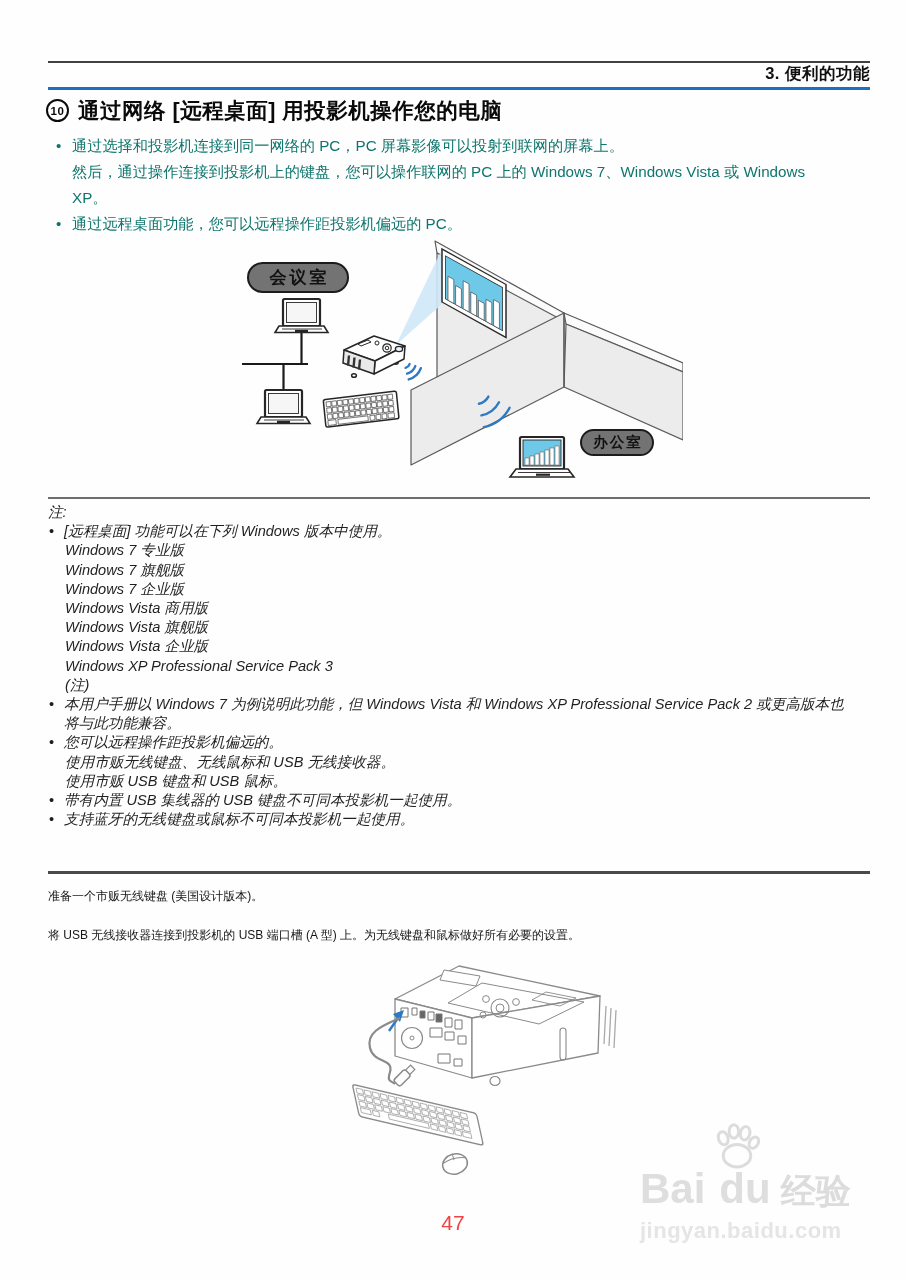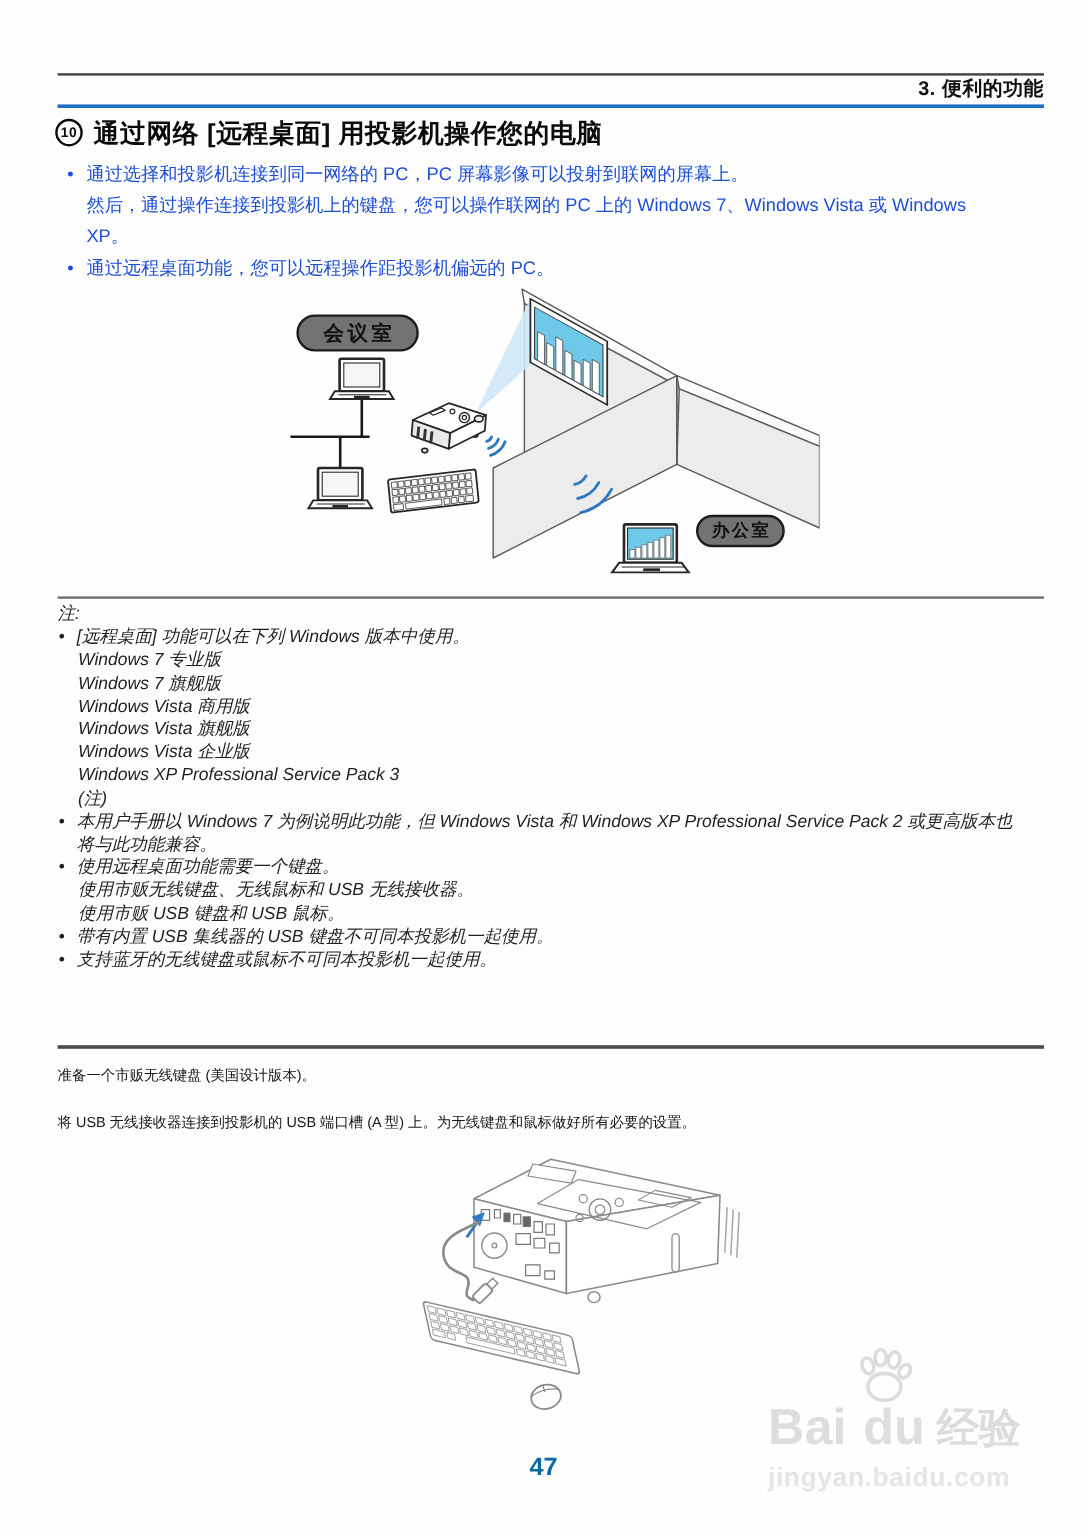--- a/index.html
+++ b/index.html
@@ -11,21 +11,21 @@
   .abs{position:absolute;}
   .topline{left:48px; top:61px; width:822px; height:2px; background:#414141;}
   .chapter{left:48px; top:63px; width:822px; text-align:right; font-size:16.5px;
     font-weight:800; color:#101010; letter-spacing:0.5px;}
   .blueline{left:48px; top:87px; width:822px; height:3px; background:#1d6fc2;}
   .title{left:46px; top:96px; display:flex; align-items:center; gap:9px;
     font-size:21.5px; font-weight:800; color:#0a0a0a; letter-spacing:0.5px; margin:0;}
   .num-badge{width:23px; height:23px; box-sizing:border-box; border:2.6px solid #0a0a0a;
     border-radius:50%; display:flex; align-items:center; justify-content:center;
     font-size:11.5px; font-weight:800; flex:0 0 auto;}
-  .bullets{left:48px; top:133px; width:792px; font-size:15.2px; line-height:26px; color:#1d4ed8;}
+  .bullets{left:48px; top:133px; width:792px; font-size:15.2px; line-height:26px; color:#0f766e;}
   .b-line{position:relative; padding-left:24px;}
   .b-first::before{content:"•"; position:absolute; left:8px; top:0;}
   .hrline{left:48px; width:822px;}
   .hr1{top:497px; height:2px; background:#6e6e6e;}
   .hr2{top:871px; height:2.5px; background:#4a4a4a;}
   .note{left:48px; top:503px; width:806px; font-size:14.6px; line-height:19.2px;
     font-style:italic; color:#1f1f1f;}
   .n-line{position:relative;}
   .n-first{padding-left:16px;}
   .n-first::before{content:"•"; position:absolute; left:1px; top:0; font-style:normal;}
@@ -40,21 +40,21 @@
   .s1{left:19px; top:22px; width:102px; height:31px; font-size:17px; letter-spacing:3px; padding-left:3px;}
   .s2{left:352px; top:189px; width:74px; height:27px; font-size:14.5px; letter-spacing:2px; padding-left:2px; border-width:2px;}
   .watermark{left:640px; top:1150px; width:266px; height:100px; color:#dedede;}
   .wm-row{position:relative; display:flex; align-items:flex-end; height:60px;}
   .wm-bai{font-size:42px; font-weight:800; line-height:1;}
   .wm-du-wrap{position:relative; display:inline-block; margin-left:14px;}
   .wm-paw{position:absolute; left:-8px; top:-46px;}
   .wm-du{font-size:42px; font-weight:800; line-height:1;}
   .wm-cn{font-size:35px; font-weight:800; margin-left:10px; line-height:1.05; color:#dcdcdc;}
   .wm-url{margin-top:8px; font-size:22px; font-weight:700; letter-spacing:0.5px; color:#e5e5e5;}
-  .pagenum{left:0; top:1211px; width:906px; text-align:center; font-size:21px; font-weight:700; color:#0369a1;}
+  .pagenum{left:0; top:1211px; width:906px; text-align:center; font-size:21px; font-weight:400; color:#ef4444;}
 </style>
 </head>
 <body>
 
 <div class="page">
 
   <div class="abs topline"></div>
   <div class="abs chapter">3. 便利的功能</div>
   <div class="abs blueline"></div>
 
@@ -216,31 +216,32 @@
   </div>
 
   <div class="abs hrline hr1"></div>
 
   <div class="abs note">
     <div class="note-h">注:</div>
     <div class="n-item">
       <div class="n-line n-first">[远程桌面] 功能可以在下列 Windows 版本中使用。</div>
       <div class="n-line n-sub">Windows 7 专业版</div>
       <div class="n-line n-sub">Windows 7 旗舰版</div>
+      <div class="n-line n-sub">Windows 7 企业版</div>
       <div class="n-line n-sub">Windows Vista 商用版</div>
       <div class="n-line n-sub">Windows Vista 旗舰版</div>
       <div class="n-line n-sub">Windows Vista 企业版</div>
       <div class="n-line n-sub">Windows XP Professional Service Pack 3</div>
       <div class="n-line n-sub">(注)</div>
     </div>
     <div class="n-item">
       <div class="n-line n-first">本用户手册以 Windows 7 为例说明此功能，但 Windows Vista 和 Windows XP Professional Service Pack 2 或更高版本也将与此功能兼容。</div>
     </div>
     <div class="n-item">
-      <div class="n-line n-first">使用远程桌面功能需要一个键盘。</div>
+      <div class="n-line n-first">您可以远程操作距投影机偏远的。</div>
     </div>
     <div class="n-item">
       <div class="n-line n-sub">使用市贩无线键盘、无线鼠标和 USB 无线接收器。</div>
       <div class="n-line n-sub">使用市贩 USB 键盘和 USB 鼠标。</div>
     </div>
     <div class="n-item">
       <div class="n-line n-first">带有内置 USB 集线器的 USB 键盘不可同本投影机一起使用。</div>
     </div>
     <div class="n-item">
       <div class="n-line n-first">支持蓝牙的无线键盘或鼠标不可同本投影机一起使用。</div>

